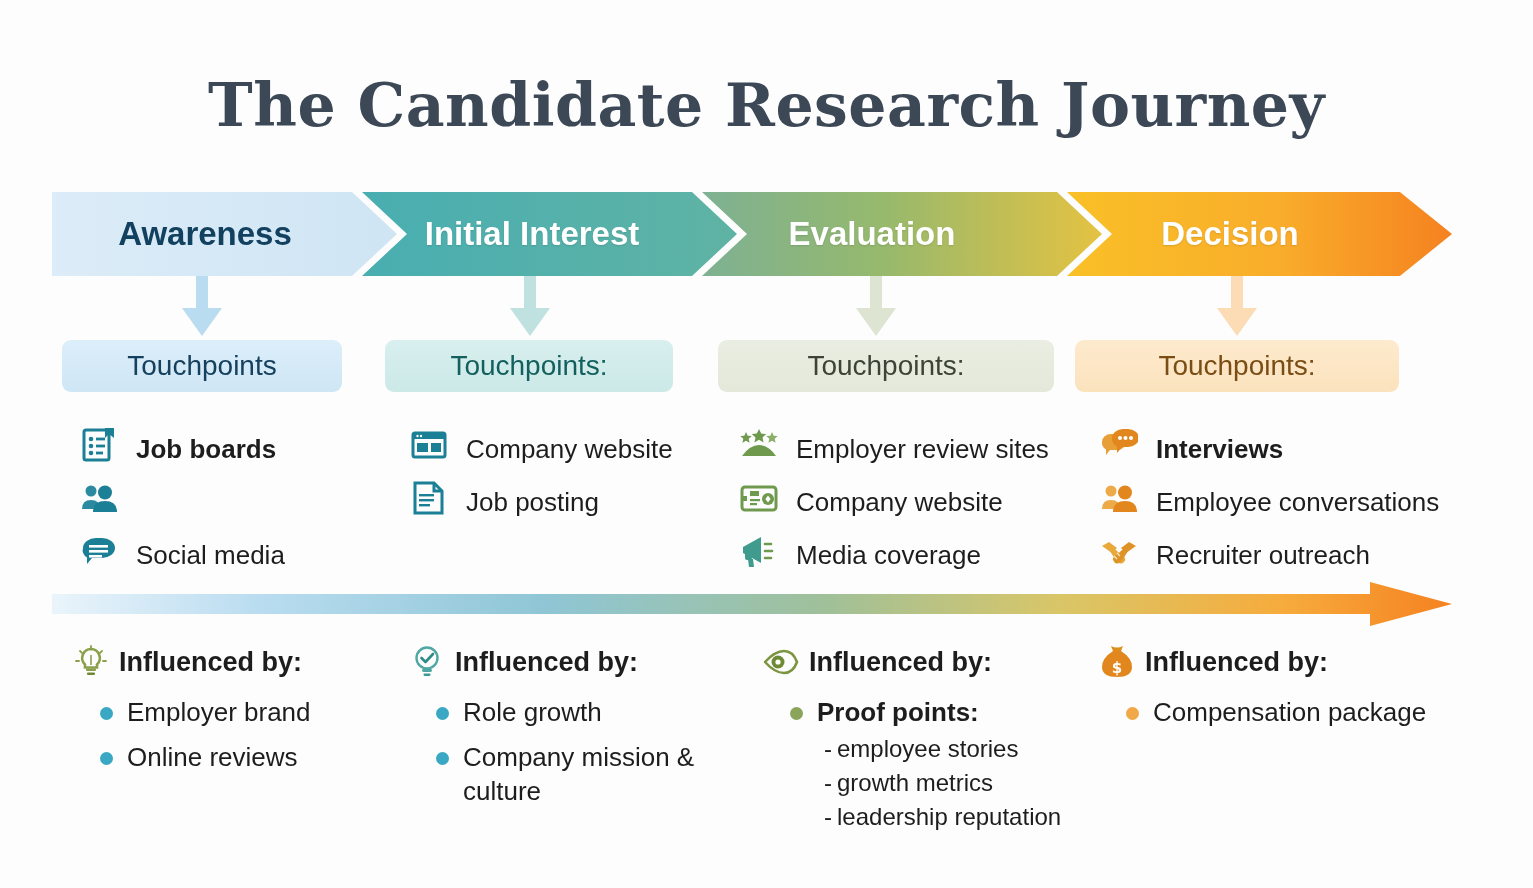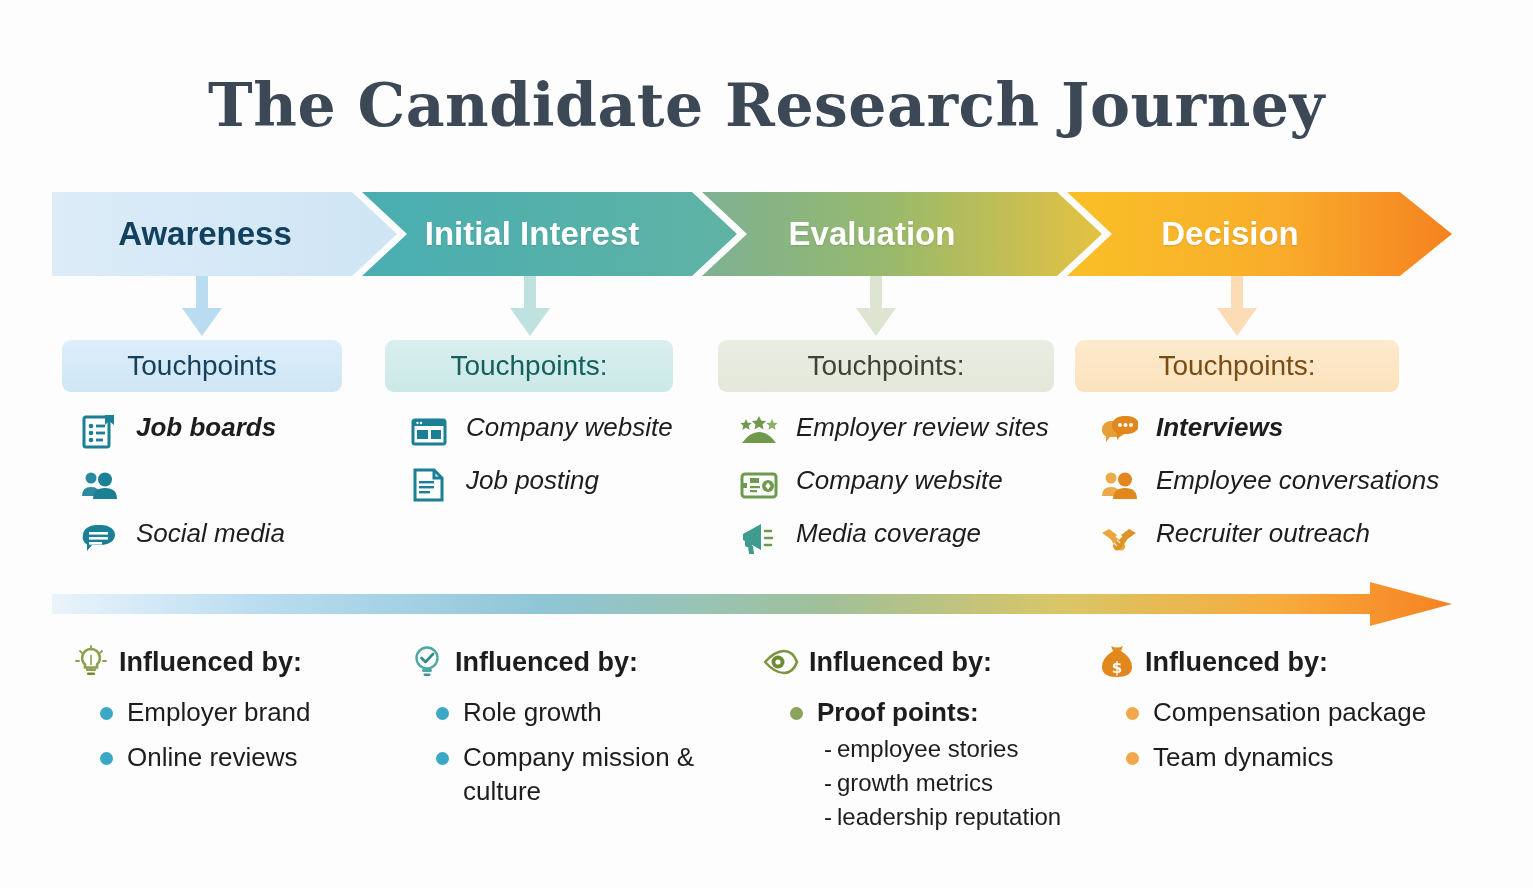--- a/index.html
+++ b/index.html
@@ -94,24 +94,23 @@
     position: absolute;
     top: 412px;
   }
   .tp-list.c0 { left: 78px;   width: 330px; }
   .tp-list.c1 { left: 408px;  width: 320px; }
   .tp-list.c2 { left: 738px;  width: 340px; }
   .tp-list.c3 { left: 1098px; width: 420px; }
 
   .tp-item {
     display: flex;
-    align-items: flex-start;
+    align-items: flex-end;
     height: 53px;
     gap: 16px;
-    font-style: italic;
   }
   .tp-item .ico {
     width: 42px;
     height: 40px;
     flex: 0 0 42px;
     display: flex;
     align-items: center;
     justify-content: center;
   }
   .tp-item .txt {
@@ -508,20 +507,16 @@
           <text x="17" y="29" font-family="DejaVu Sans, sans-serif" font-size="15" font-weight="bold" fill="#ffffff" text-anchor="middle">$</text>
         </svg>
       </span>
       <span class="txt">Influenced by:</span>
     </div>
     <div class="inf-bullets">
       <div class="bullet-row">
         <span class="bullet-dot" style="background:#f0a848;"></span>
         <span class="bullet-text">Compensation package</span>
       </div>
-      <div class="bullet-row">
-        <span class="bullet-dot" style="background:#f0a848;"></span>
-        <span class="bullet-text">Team dynamics</span>
-      </div>
     </div>
   </div>
 
 </div>
 
 </body></html>

